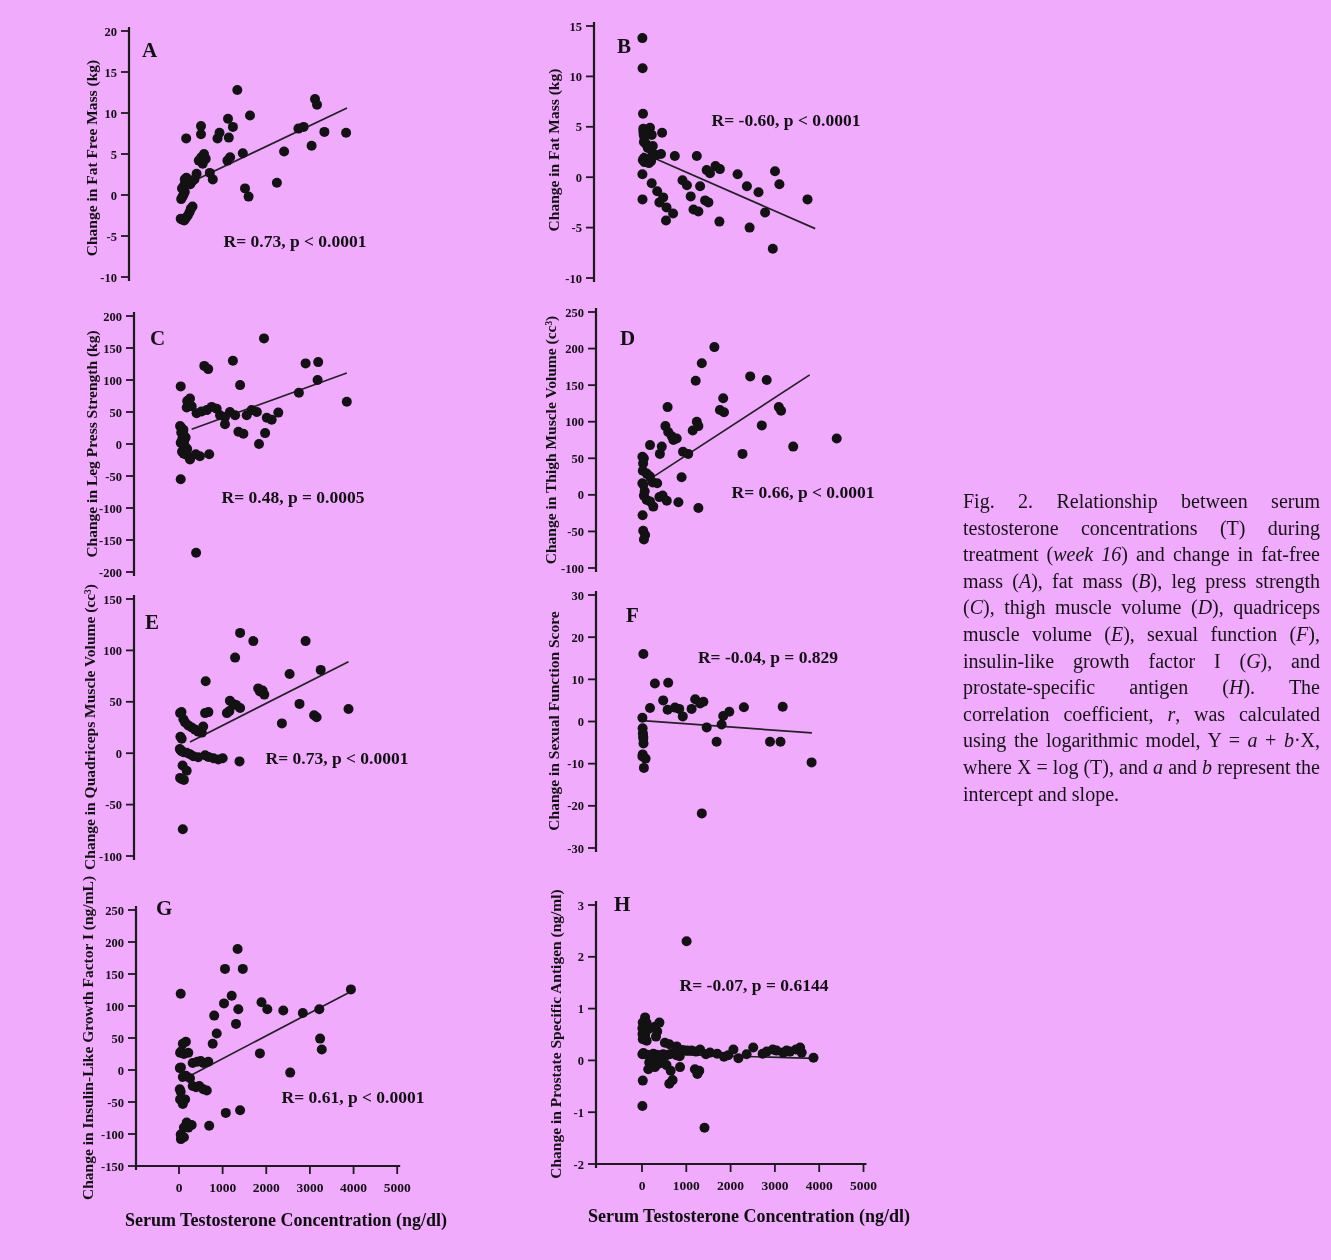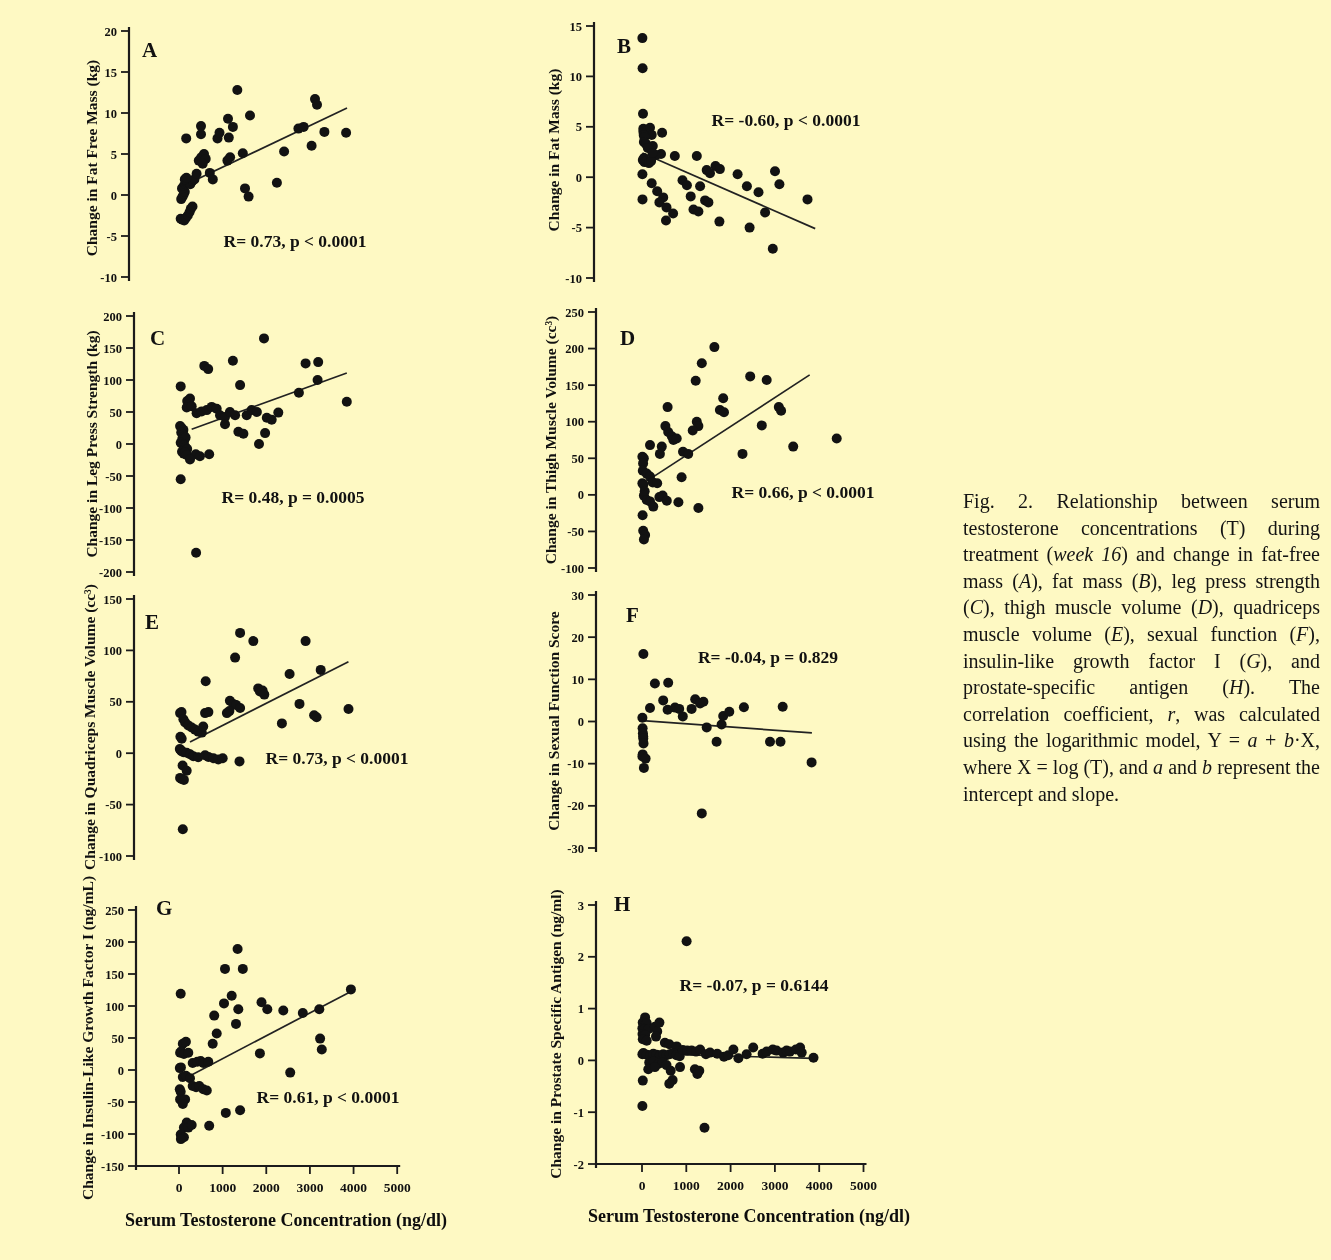--- a/index.html
+++ b/index.html
@@ -1,16 +1,16 @@
 <!DOCTYPE html>
 <html><head>
 <meta charset="utf-8">
 <style>
   html,body{margin:0;padding:0;background:#ffffff;}
-  .page{position:relative;width:1331px;height:1260px;background:#fef9c3;overflow:hidden;
+  .page{position:relative;width:1331px;height:1260px;background:#f0abfc;overflow:hidden;
         font-family:"Liberation Serif",serif;color:#101010;}
   svg{position:absolute;left:0;top:0;}
   .ax{stroke:#1b1b1b;stroke-width:2.2;fill:none;}
   .tk{stroke:#1b1b1b;stroke-width:1.8;}
   .tl{stroke:#222;stroke-width:1.7;}
   .pt{fill:#121212;}
   .ytick{font:bold 12.5px "Liberation Serif",serif;fill:#111;}
   .xtick{font:bold 13.5px "Liberation Serif",serif;fill:#111;}
   .ylab{position:absolute;transform:translate(-50%,-50%) rotate(-90deg);white-space:nowrap;
         font:bold 15.5px "Liberation Serif",serif;color:#111;}
@@ -666,21 +666,21 @@
   <div class="plab" style="left:626px;top:603px;">F</div>
   <div class="plab" style="left:156px;top:896px;">G</div>
   <div class="plab" style="left:614px;top:892px;">H</div>
 
   <div class="annot" style="left:295px;top:241px;">R= 0.73, p &lt; 0.0001</div>
   <div class="annot" style="left:786px;top:120px;">R= -0.60, p &lt; 0.0001</div>
   <div class="annot" style="left:293px;top:497px;text-align:center;">R= 0.48, p = 0.0005</div>
   <div class="annot" style="left:803px;top:492px;text-align:center;">R= 0.66, p &lt; 0.0001</div>
   <div class="annot" style="left:337px;top:758px;">R= 0.73, p &lt; 0.0001</div>
   <div class="annot" style="left:768px;top:657px;">R= -0.04, p = 0.829</div>
-  <div class="annot" style="left:328px;top:1097px;">R= 0.61, p &lt; 0.0001</div>
+  <div class="annot" style="left:353px;top:1097px;">R= 0.61, p &lt; 0.0001</div>
   <div class="annot" style="left:754px;top:985px;">R= -0.07, p = 0.6144</div>
 
   <div class="xtitle" style="left:286px;top:1210px;">Serum Testosterone Concentration (ng/dl)</div>
   <div class="xtitle" style="left:749px;top:1206px;">Serum Testosterone Concentration (ng/dl)</div>
 
   <div class="caption"><span>Fig. 2. Relationship between serum testosterone concentrations (T) during treatment (</span><i>week 16</i><span>) and change in fat-free mass (</span><i>A</i><span>), fat mass (</span><i>B</i><span>), leg press strength (</span><i>C</i><span>), thigh muscle volume (</span><i>D</i><span>), quadriceps muscle volume (</span><i>E</i><span>), sexual function (</span><i>F</i><span>), insulin-like growth factor I (</span><i>G</i><span>), and prostate-specific antigen (</span><i>H</i><span>). The correlation coefficient, </span><i>r</i><span>, was calculated using the logarithmic model, Y = </span><i>a</i><span> + </span><i>b</i><span>·X, where X = log (T), and </span><i>a</i><span> and </span><i>b</i><span> represent the intercept and slope.</span></div>
 
 </div>
 
 </body></html>

